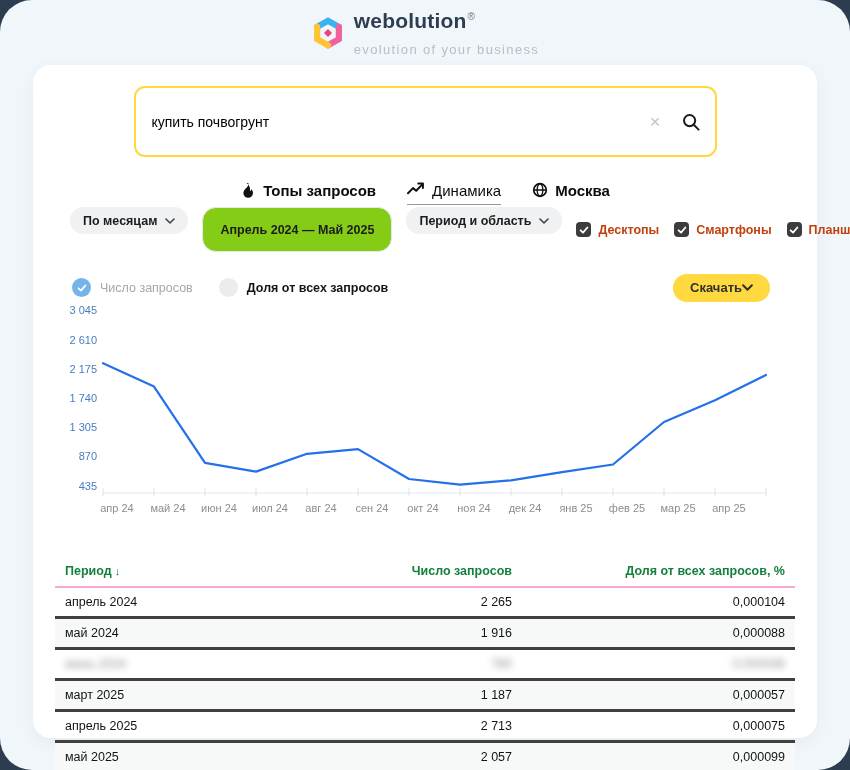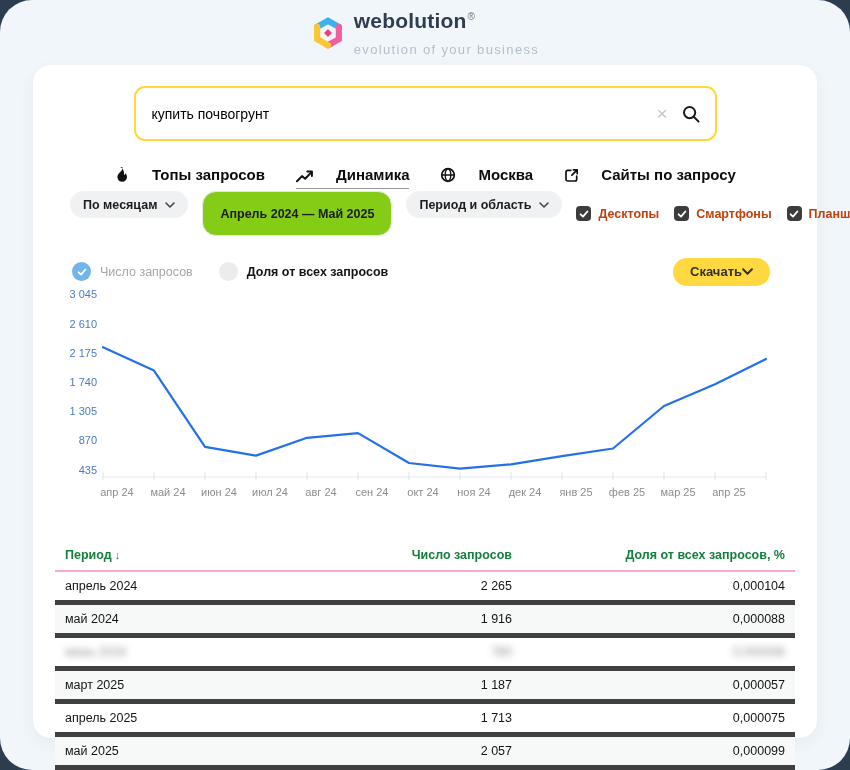--- a/index.html
+++ b/index.html
@@ -17,28 +17,28 @@
   .logo-name{font-size:21px;font-weight:bold;color:#2f3d50;letter-spacing:.2px}
   .logo-name sup{font-size:10px;color:#6b7684;font-weight:normal;margin-left:1px}
   .logo-tagline{font-size:13px;color:#b4bfca;letter-spacing:1.35px;margin-top:12px}
 
   
   .card{position:absolute;left:33px;right:33px;top:65px;bottom:32px;background:#fff;
         border-radius:18px;box-shadow:0 5px 16px rgba(40,60,90,.06)}
 
   
   .searchbar{width:551px;height:35px;margin:21px auto 14px;border:2.5px solid #ffd83d;border-radius:11px;
-             display:flex;align-items:center;padding:8px 14px;gap:13px;background:#fff}
+             display:flex;align-items:center;padding:16px 14px;gap:20px;background:#fff}
   .search-input{flex:1;border:none;outline:none;font-size:14px;color:#000;font-family:inherit;background:transparent}
   .clear{color:#c6c6c6;font-size:19px;line-height:1;cursor:pointer;user-select:none}
 
   
   .tabs{display:flex;justify-content:center;gap:31px;margin-top:25px;font-size:15px;font-weight:600;color:#0c0c0c}
-  .tab{display:flex;align-items:flex-end;gap:22px;padding-bottom:5px;border-bottom:1.5px solid transparent;cursor:pointer}
-  .tab.active{font-weight:700;border-bottom-color:#9a9a9a}
+  .tab{display:flex;align-items:flex-start;gap:7px;padding-bottom:5px;border-bottom:1.5px solid transparent;cursor:pointer}
+  .tab.active{font-weight:400;border-bottom-color:#9a9a9a}
   .tab .ticon{display:flex;align-items:center}
 
   
   .filters{display:flex;margin-top:2px;padding:0 32px 0 37px;gap:14px}
   .chip{height:27px;display:flex;align-items:center;gap:8px;padding:0 13px;border-radius:14px;
         font-size:12.5px;font-weight:600;color:#1c1c1c;cursor:pointer;white-space:nowrap}
   .chip.gray{background:#f0f1f2}
   .chip.white{background:#84cc16;border:1px solid #e7e7e7;padding:8px 17px}
   .chev{display:flex}
   .devices{margin-left:auto;display:flex;gap:15px;align-items:center}
@@ -59,21 +59,21 @@
 
   
   .chart{height:225px;margin-top:0}
   .chart svg{display:block}
 
   
   .data-table{width:740px;margin:38px 22px 0;border-collapse:collapse;font-size:12.5px;color:#141414;table-layout:fixed}
   .data-table th{font-weight:700;text-align:right;padding:0 0 8px;border-bottom:2px solid #f9a8d4;font-size:12.5px;color:#15803d}
   .data-table th.c1{text-align:left;padding-left:10px}
   .data-table th.c3,.data-table td.c3{padding-right:10px}
-  .data-table td{height:24px;padding:2px 0;text-align:right;border-bottom:5px solid #404040}
+  .data-table td{height:24px;padding:2px 0;text-align:right;border-bottom:3px solid #404040}
   .data-table td.c1{text-align:left;padding-left:10px}
   .data-table tr.stripe{background:#f7f8f8}
   .data-table tr.blurred td{filter:blur(3.5px);color:#8b8b8b}
   .sort{font-size:11px;margin-left:3px;font-weight:700}
 </style>
 </head>
 <body>
 
 <div class="frame">
 
@@ -122,29 +122,20 @@
           <span>Динамика</span>
         </div>
         <div class="tab">
           <span class="ticon">
             <svg width="16" height="16" viewBox="0 0 16 16">
               <circle cx="8" cy="8" r="6.3" fill="none" stroke="#101010" stroke-width="1.7"></circle>
               <path d="M8 1.7C4.2 3.5 4.2 12.5 8 14.3M8 1.7c3.8 1.8 3.8 10.8 0 12.6M1.9 8h12.2" fill="none" stroke="#101010" stroke-width="1.3"></path>
             </svg>
           </span>
           <span>Москва</span>
-        </div>
-        <div class="tab">
-          <span class="ticon">
-            <svg width="15" height="15" viewBox="0 0 15 15">
-              <path d="M6.8 2.3H3.7A1.7 1.7 0 0 0 2 4v7.3A1.7 1.7 0 0 0 3.7 13H11a1.7 1.7 0 0 0 1.7-1.7V8.2" fill="none" stroke="#101010" stroke-width="1.7" stroke-linecap="round"></path>
-              <path d="M9.4 1.8h3.8v3.8M12.9 2.1 7.9 7.1" fill="none" stroke="#101010" stroke-width="1.7" stroke-linecap="round" stroke-linejoin="round"></path>
-            </svg>
-          </span>
-          <span>Сайты по запросу</span>
         </div>
       </nav>
 
     <div class="filters">
       <div class="chip gray">
         <span>По месяцам</span>
         <svg class="chev" width="10" height="6" viewBox="0 0 10 6">
             <path d="M1 1l4 4 4-4" fill="none" stroke="#444" stroke-width="1.6" stroke-linecap="round" stroke-linejoin="round"></path>
           </svg>
       </div>
@@ -278,21 +269,21 @@
             <td class="c2">780</td>
             <td class="c3">0,000036</td>
           </tr>
           <tr class="stripe ">
             <td class="c1">март 2025</td>
             <td class="c2">1 187</td>
             <td class="c3">0,000057</td>
           </tr>
           <tr class="">
             <td class="c1">апрель 2025</td>
-            <td class="c2">1 713</td>
+            <td class="c2">2 713</td>
             <td class="c3">0,000075</td>
           </tr>
           <tr class="stripe ">
             <td class="c1">май 2025</td>
             <td class="c2">2 057</td>
             <td class="c3">0,000099</td>
           </tr>
         </tbody>
     </table>
 

